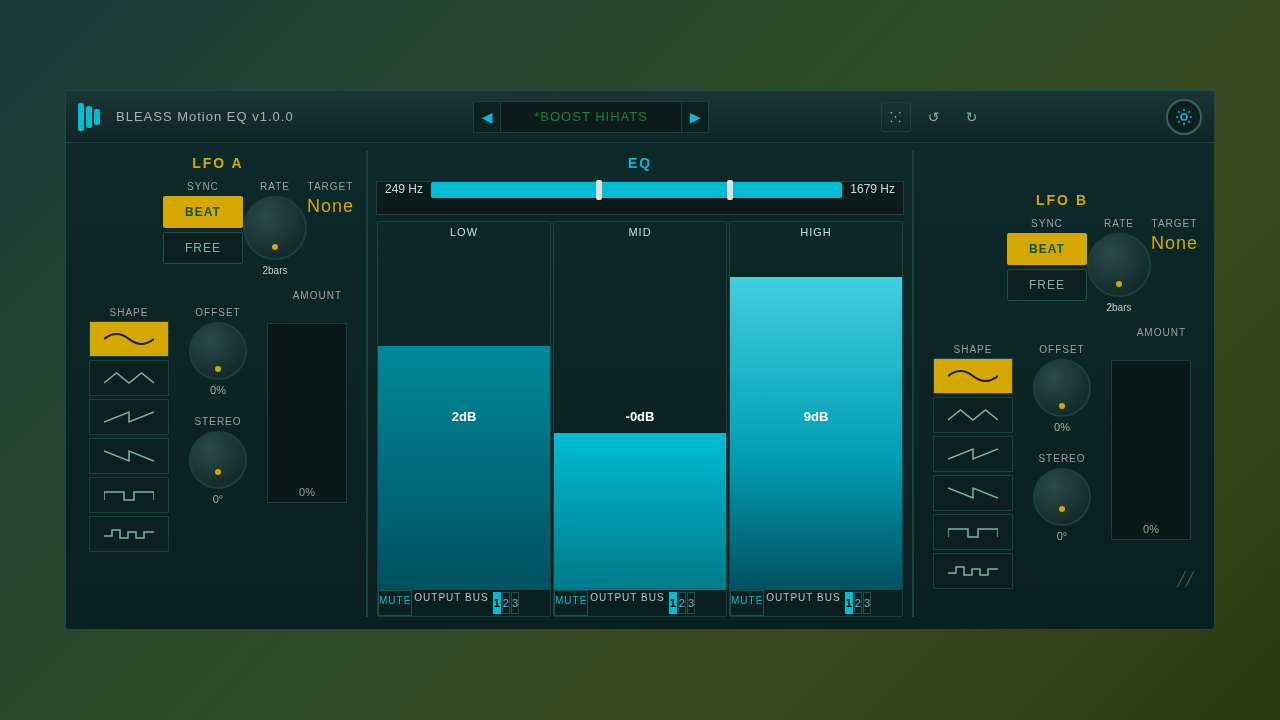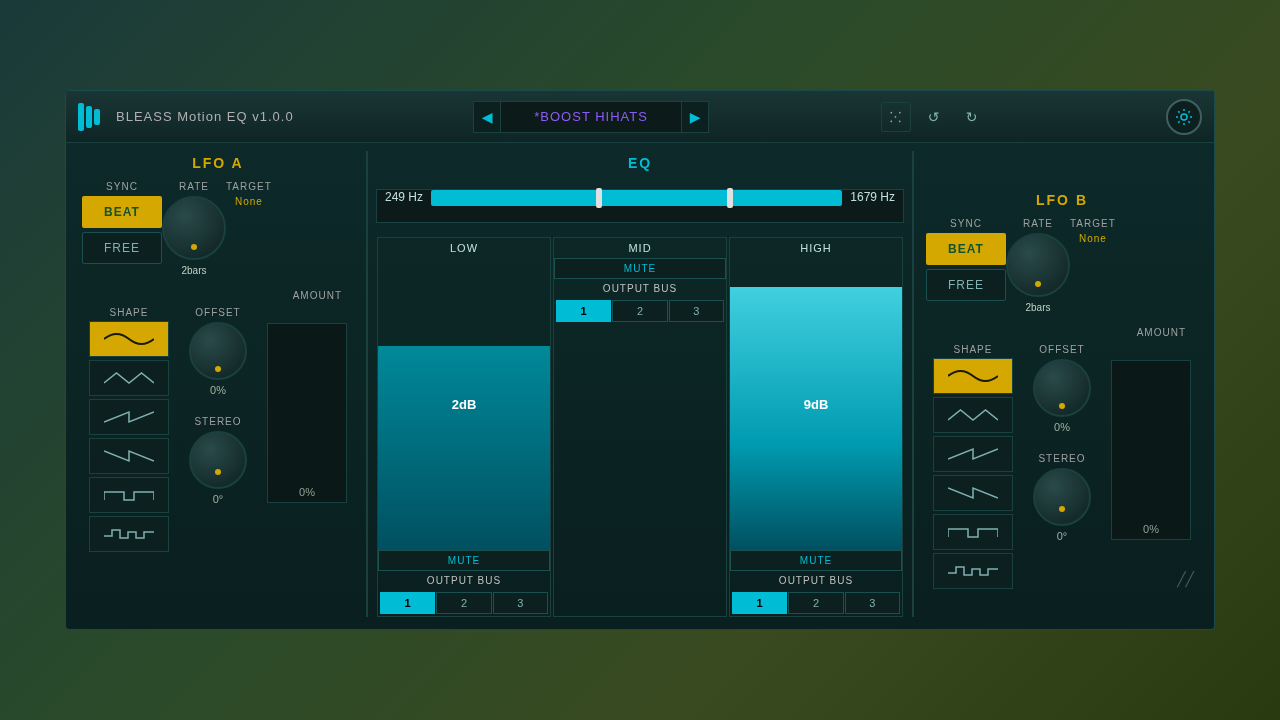--- a/index.html
+++ b/index.html
@@ -68,21 +68,21 @@
       align-items: center;
       justify-content: center;
       cursor: pointer;
       font-size: 14px;
     }
     .preset-name {
       background: #0d1a1a;
       border: 1px solid #1a4040;
       border-left: none;
       border-right: none;
-      color: #8b5cf6;
+      color: #15803d;
       font-size: 13px;
       padding: 0 20px;
       height: 32px;
       display: flex;
       align-items: center;
       min-width: 180px;
       justify-content: center;
       letter-spacing: 1px;
     }
     .header-icons {
@@ -173,21 +173,21 @@
     .knob-dot {
       width: 6px;
       height: 6px;
       background: #d4a800;
       border-radius: 50%;
       position: absolute;
     }
     
     .target-none {
       color: #d4a800;
-      font-size: 10px;
+      font-size: 18px;
       letter-spacing: 1px;
     }
     
     .amount-bar {
       width: 80px;
       height: 180px;
       background: #0a1818;
       border: 1px solid #1a4040;
       position: relative;
     }
@@ -207,21 +207,21 @@
     }
     .shape-btn svg {
       width: 50px;
       height: 20px;
     }
     
     .eq-panel {
       flex: 1;
       display: flex;
       flex-direction: column;
-      gap: 14px;
+      gap: 6px;
     }
     .eq-title {
       color: #00bcd4;
       font-size: 14px;
       font-weight: bold;
       text-align: center;
       letter-spacing: 2px;
       padding: 4px 0;
     }
     
@@ -313,21 +313,21 @@
     }
     .eq-band-db {
       color: #ffffff;
       font-size: 13px;
       font-weight: bold;
       position: relative;
       z-index: 2;
     }
     .eq-band-footer {
       display: flex;
-      flex-direction: column;
+      flex-direction: row;
       gap: 2px;
     }
     .mute-btn {
       background: #0d2020;
       border: 1px solid #1a5050;
       color: #00bcd4;
       font-size: 10px;
       letter-spacing: 1px;
       padding: 4px 0;
       text-align: center;
@@ -401,21 +401,21 @@
     .bottom-pct {
       color: #90a090;
       font-size: 11px;
       position: absolute;
       bottom: 4px;
       left: 0; right: 0;
       text-align: center;
     }
     .lfo-top-row {
       display: flex;
-      justify-content: flex-start;
+      justify-content: flex-end;
       align-items: flex-start;
       padding: 0 4px;
     }
     .lfo-bottom-row {
       display: flex;
       justify-content: space-around;
       align-items: flex-start;
       padding: 0 4px;
       margin-top: 8px;
     }
@@ -586,20 +586,24 @@
             <div class="bus-buttons">
               <div class="bus-btn active">1</div>
               <div class="bus-btn">2</div>
               <div class="bus-btn">3</div>
             </div>
           </div>
         </div>
 
         <div class="eq-band">
           <div class="eq-band-header">MID</div>
+          <div class="eq-band-visual" style="height:170px;">
+            <div class="eq-band-bg-mid"></div>
+            <span class="eq-band-db">-0dB</span>
+          </div>
           <div class="eq-band-footer">
             <div class="mute-btn">MUTE</div>
             <div class="output-bus-label">OUTPUT BUS</div>
             <div class="bus-buttons">
               <div class="bus-btn active">1</div>
               <div class="bus-btn">2</div>
               <div class="bus-btn">3</div>
             </div>
           </div>
         </div>

